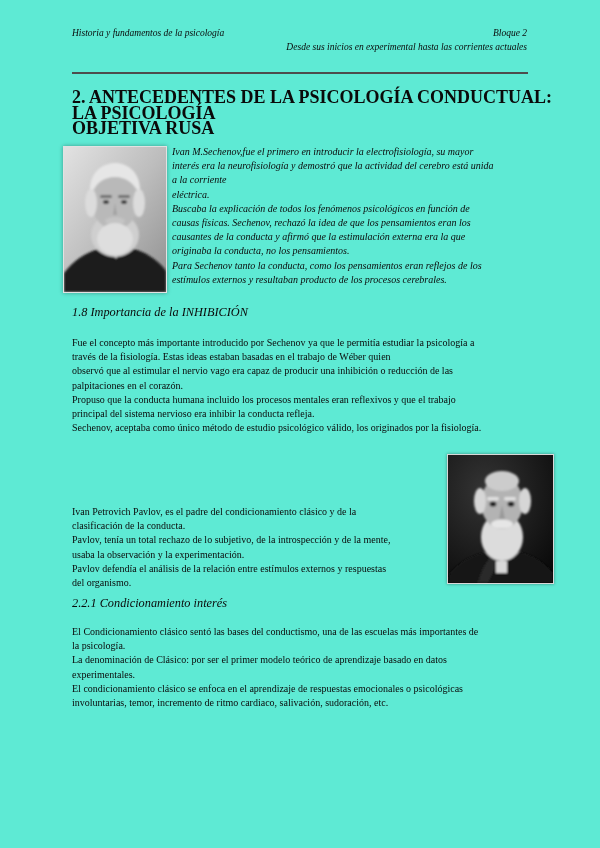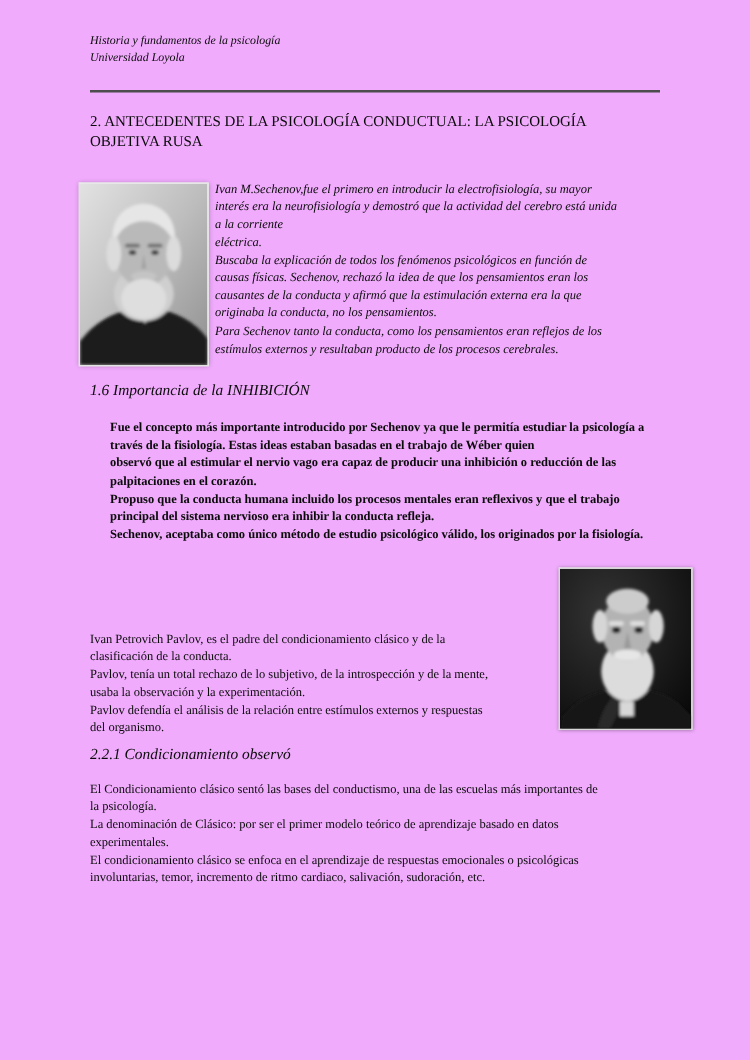--- a/index.html
+++ b/index.html
@@ -1,50 +1,50 @@
 <!DOCTYPE html>
 <html lang="es"><head>
 <meta charset="utf-8">
 <style>
   html,body{margin:0;padding:0;background:#ffffff;}
   .page{
     position:relative;
     width:600px;height:848px;
-    background:#f0abfc;
+    background:#5eead4;
     color:#0a0a0a;
     font-family:"Liberation Serif","DejaVu Serif",serif;
     overflow:hidden;
   }
   .hdr{
     position:absolute;top:26px;
     font-style:italic;font-size:9.5px;line-height:14px;
   }
   .hdr-left{left:72px;text-align:left;}
   .hdr-right{right:73px;text-align:right;}
   .rule{
     position:absolute;left:72px;top:72px;
     width:456px;height:2px;background:#4d4d4d;
   }
   .title{
     position:absolute;left:72px;top:90px;width:482px;
-    font-weight:normal;font-size:12px;line-height:15.5px;
+    font-weight:bold;font-size:18px;line-height:15.5px;
     white-space:pre-line;
   }
   .txt{
     position:absolute;
     font-size:10px;line-height:14.2px;
     white-space:pre-line;
   }
   .heading{
     position:absolute;
     font-style:italic;font-size:12.3px;line-height:15px;
   }
   #intro-text{left:172px;top:145px;width:400px;font-style:italic;}
   #s21-head{left:72px;top:305px;}
-  #s21-text{left:88px;top:336px;width:492px;font-weight:bold;}
+  #s21-text{left:72px;top:336px;width:492px;}
   #s22-head{left:72px;top:456px;}
   #s22-text{left:72px;top:489px;width:378px;margin-top:16px;}
   #s221-head{left:72px;top:596px;}
   #s221-text{left:72px;top:625px;width:492px;}
   #s221-text2{left:72px;top:725px;width:492px;}
   .fig{position:absolute;background:#fff;}
   #fig-sechenov{
     left:63px;top:146px;width:102px;height:145px;
     border:1px solid #e2e2e2;
     box-shadow:0 0 4px rgba(0,0,0,0.35);
@@ -56,21 +56,24 @@
   }
   .fig svg{display:block;width:100%;height:100%;}
 </style>
 </head>
 <body>
 
 <div class="page">
 
   <div class="hdr hdr-left">
     <div>Historia y fundamentos de la psicología</div>
-    <div>Universidad Loyola</div>
+  </div>
+  <div class="hdr hdr-right">
+    <div>Bloque 2</div>
+    <div>Desde sus inicios en experimental hasta las corrientes actuales</div>
   </div>
   <div class="rule"></div>
 
   <div class="title">2. ANTECEDENTES DE LA PSICOLOGÍA CONDUCTUAL: LA PSICOLOGÍA
 OBJETIVA RUSA</div>
 
   <div class="fig" id="fig-sechenov">
     <svg viewBox="0 0 102 145" aria-hidden="true">
       <defs>
         <linearGradient id="sbg" x1="0" y1="0" x2="1" y2="1">
@@ -106,21 +109,21 @@
 interés  era la neurofisiología y demostró que la actividad del cerebro está unida
 a la corriente
 eléctrica.
 Buscaba la explicación de todos los fenómenos psicológicos en función de
 causas físicas. Sechenov, rechazó la idea de que los pensamientos eran los
 causantes de la conducta y afirmó que la estimulación externa era la que
 originaba la conducta, no los pensamientos.
 Para Sechenov tanto la conducta, como los pensamientos eran reflejos de los
 estímulos externos y resultaban producto de los procesos cerebrales.</div>
 
-  <div class="heading" id="s21-head">1.6 Importancia de la INHIBICIÓN</div>
+  <div class="heading" id="s21-head">1.8 Importancia de la INHIBICIÓN</div>
   <div class="txt" id="s21-text">Fue el concepto más importante introducido por Sechenov ya que le permitía estudiar la psicología a
 través de la fisiología. Estas ideas estaban basadas en el trabajo de Wéber quien
 observó que al estimular el nervio vago era capaz de producir una inhibición o reducción de las
 palpitaciones en el corazón.
 Propuso que la conducta humana incluido los procesos mentales eran reflexivos y que el trabajo
 principal del sistema nervioso era inhibir la conducta refleja.
 Sechenov, aceptaba como único método de estudio psicológico válido, los originados  por la fisiología.</div>
 
 
   <div class="fig" id="fig-pavlov">
@@ -154,21 +157,21 @@
     </svg>
   </div>
 
   <div class="txt" id="s22-text">Ivan Petrovich Pavlov, es el padre del condicionamiento clásico y de la
 clasificación de la conducta.
 Pavlov, tenía un total rechazo de lo subjetivo, de la introspección y de la mente,
 usaba la observación y la experimentación.
 Pavlov defendía el análisis de la relación entre estímulos externos y respuestas
 del organismo.</div>
 
-  <div class="heading" id="s221-head">2.2.1 Condicionamiento observó</div>
+  <div class="heading" id="s221-head">2.2.1 Condicionamiento interés</div>
   <div class="txt" id="s221-text">El Condicionamiento clásico sentó las bases del conductismo, una de las escuelas más importantes de
 la psicología.
 La denominación de Clásico: por ser el primer modelo teórico de aprendizaje basado en datos
 experimentales.
 El condicionamiento clásico se enfoca en el aprendizaje de respuestas emocionales o psicológicas
 involuntarias, temor, incremento de ritmo cardiaco, salivación, sudoración, etc.</div>
 
 </div>
 
 </body></html>

